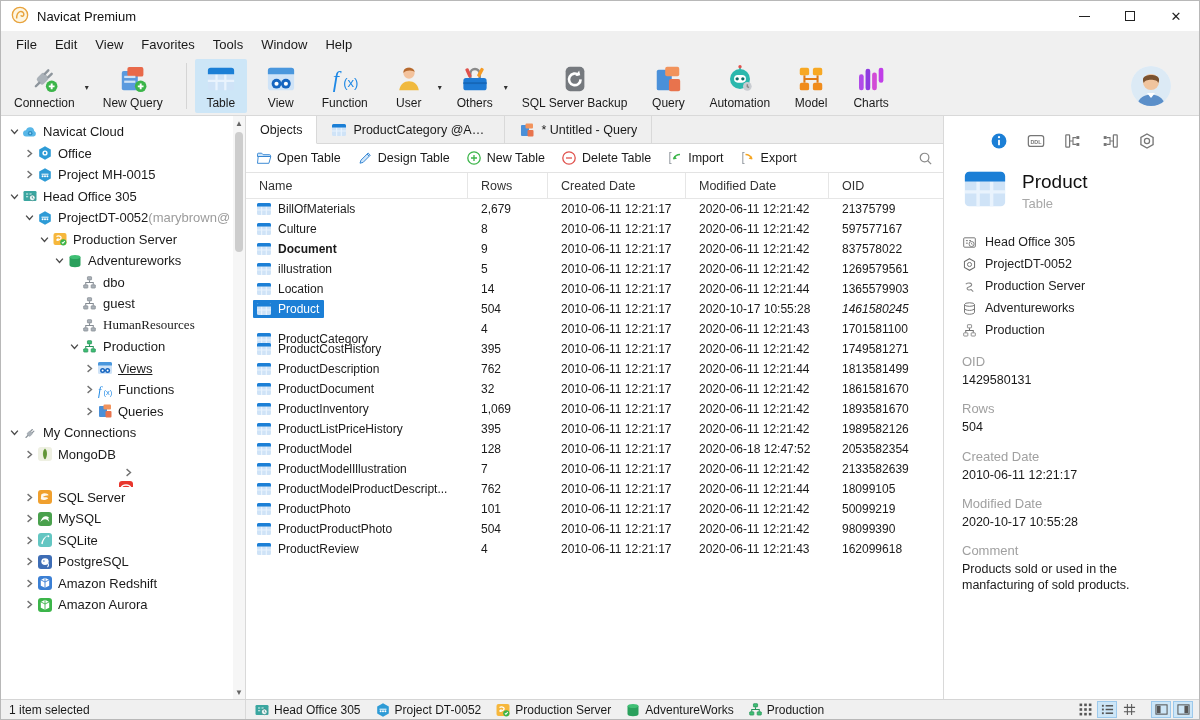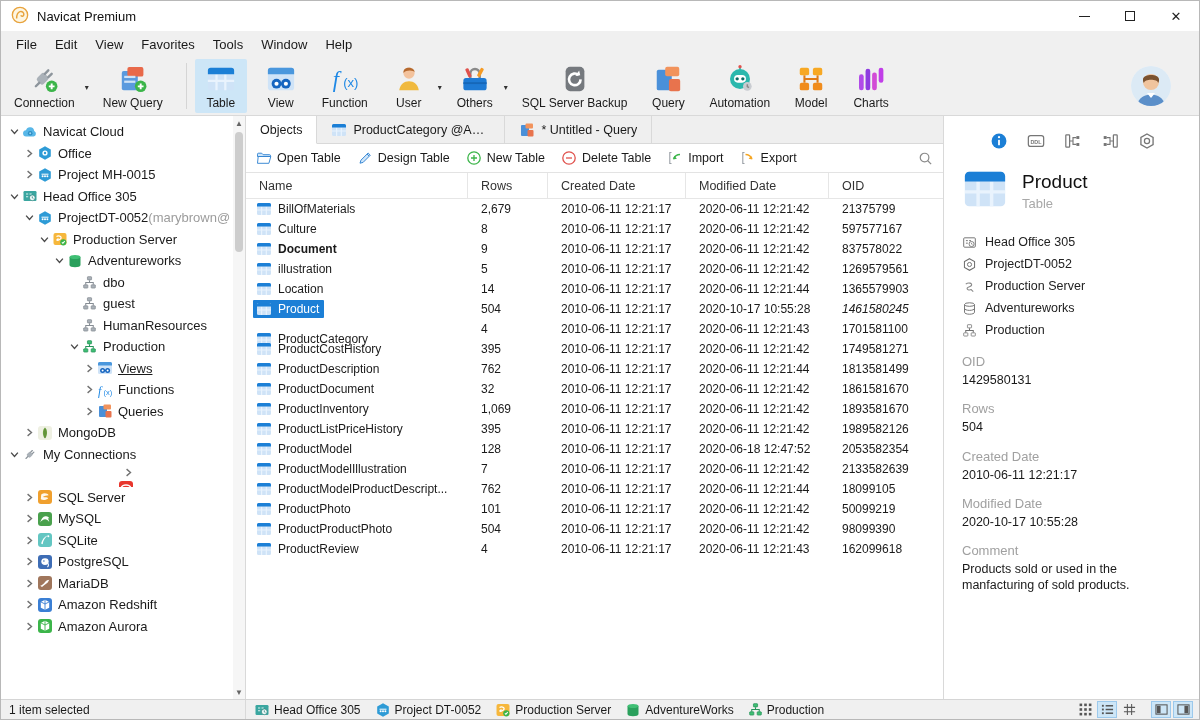--- a/index.html
+++ b/index.html
@@ -474,21 +474,21 @@
                 <svg width="15" height="15" viewBox="0 0 16 16">
                   <path d="M8 5.5v2.5M4 10.5V8h8v2.5" stroke="#858c93" fill="none" stroke-width="1.1"></path>
                   <rect x="5.8" y="1.8" width="4.4" height="3.4" rx=".5" fill="#aab1b8" stroke="#858c93" stroke-width=".8"></rect>
                   <rect x="1.8" y="10.5" width="4.4" height="3.4" rx=".5" fill="#aab1b8" stroke="#858c93" stroke-width=".8"></rect>
                   <rect x="9.8" y="10.5" width="4.4" height="3.4" rx=".5" fill="#aab1b8" stroke="#858c93" stroke-width=".8"></rect>
                 </svg>
               </span>
             </span>
             <span class="tree-label">guest</span>
           </div>
-          <div class="tree-row" style="padding-left: 66px;">
+          <div class="tree-row" style="padding-left: 66px; font-family: Liberation Serif, serif;">
             <span class="tree-arrow"></span>
             <span class="tree-icon">
               <span style="display: inline-flex; align-items: center;">
                 <svg width="15" height="15" viewBox="0 0 16 16">
                   <path d="M8 5.5v2.5M4 10.5V8h8v2.5" stroke="#858c93" fill="none" stroke-width="1.1"></path>
                   <rect x="5.8" y="1.8" width="4.4" height="3.4" rx=".5" fill="#aab1b8" stroke="#858c93" stroke-width=".8"></rect>
                   <rect x="1.8" y="10.5" width="4.4" height="3.4" rx=".5" fill="#aab1b8" stroke="#858c93" stroke-width=".8"></rect>
                   <rect x="9.8" y="10.5" width="4.4" height="3.4" rx=".5" fill="#aab1b8" stroke="#858c93" stroke-width=".8"></rect>
                 </svg>
               </span>
@@ -561,55 +561,55 @@
               <span style="display: inline-flex; align-items: center;">
                 <svg width="16" height="16" viewBox="0 0 16 16">
                   <rect x="2" y="3" width="8" height="11" rx="1" fill="#4a90d9"></rect>
                   <rect x="6.5" y="1.5" width="7.5" height="5" rx="1" fill="#f2935c"></rect>
                   <rect x="8.5" y="8" width="6" height="6.5" rx="1" fill="#e8734d"></rect>
                 </svg>
               </span>
             </span>
             <span class="tree-label">Queries</span>
           </div>
-          <div class="tree-row" style="padding-left: 21px;">
-            <span class="tree-arrow">
-              <svg width="9" height="9" viewBox="0 0 8 8">
-                <path d="M2.3 1L5.8 4 2.3 7" stroke="#707070" fill="none" stroke-width="1.2"></path>
-              </svg>
-            </span>
-            <span class="tree-icon">
-              <span style="display: inline-flex; align-items: center;">
-                <svg width="16" height="16" viewBox="0 0 16 16">
-                  <rect x="1" y="1" width="14" height="14" rx="3" fill="#eef0e2"></rect>
-                  <path d="M8 2.6c2.6 2.2 2.8 7.3.3 10.8-.1-.7-.3-1.2-.3-1.2s-.2.5-.3 1.2C5.2 9.9 5.4 4.8 8 2.6z" fill="#6b9e3f"></path>
-                  <path d="M8 4v9" stroke="#4f7a2b" stroke-width=".6"></path>
-                </svg>
-              </span>
-            </span>
-            <span class="tree-label">MongoDB</span>
-          </div>
           <div class="tree-row" style="padding-left: 6px;">
             <span class="tree-arrow">
               <svg width="9" height="9" viewBox="0 0 8 8">
                 <path d="M1 2.3L4 5.8 7 2.3" stroke="#4a4a4a" fill="none" stroke-width="1.2"></path>
               </svg>
             </span>
             <span class="tree-icon">
               <span style="display: inline-flex; align-items: center;">
                 <svg width="16" height="16" viewBox="0 0 16 16">
                   <g transform="rotate(45 8 8)">
                     <rect x="6" y="6.3" width="4.6" height="5" rx="1.2" fill="#aab1b8"></rect>
                     <path d="M7.2 6.3V3.9M9.4 6.3V3.9M8.3 11.3V14" stroke="#8d959c" stroke-width="1.2" stroke-linecap="round"></path>
                   </g>
                 </svg>
               </span>
             </span>
             <span class="tree-label">My Connections</span>
           </div>
+          <div class="tree-row" style="padding-left: 21px;">
+            <span class="tree-arrow">
+              <svg width="9" height="9" viewBox="0 0 8 8">
+                <path d="M2.3 1L5.8 4 2.3 7" stroke="#707070" fill="none" stroke-width="1.2"></path>
+              </svg>
+            </span>
+            <span class="tree-icon">
+              <span style="display: inline-flex; align-items: center;">
+                <svg width="16" height="16" viewBox="0 0 16 16">
+                  <rect x="1" y="1" width="14" height="14" rx="3" fill="#eef0e2"></rect>
+                  <path d="M8 2.6c2.6 2.2 2.8 7.3.3 10.8-.1-.7-.3-1.2-.3-1.2s-.2.5-.3 1.2C5.2 9.9 5.4 4.8 8 2.6z" fill="#6b9e3f"></path>
+                  <path d="M8 4v9" stroke="#4f7a2b" stroke-width=".6"></path>
+                </svg>
+              </span>
+            </span>
+            <span class="tree-label">MongoDB</span>
+          </div>
           <div class="tree-row" style="padding-left: 21px; flex-direction: column;">
             <span class="tree-arrow">
               <svg width="9" height="9" viewBox="0 0 8 8">
                 <path d="M2.3 1L5.8 4 2.3 7" stroke="#707070" fill="none" stroke-width="1.2"></path>
               </svg>
             </span>
             <span class="tree-icon">
               <span style="display: inline-flex; align-items: center;">
                 <svg width="16" height="16" viewBox="0 0 16 16">
                   <rect x="1" y="1" width="14" height="14" rx="3" fill="#e8362d"></rect>
@@ -678,36 +678,20 @@
               <span style="display: inline-flex; align-items: center;">
                 <svg width="16" height="16" viewBox="0 0 16 16">
                   <rect x="1" y="1" width="14" height="14" rx="3" fill="#3e6db5"></rect>
                   <ellipse cx="8" cy="7.6" rx="3.7" ry="3.4" fill="#fff"></ellipse>
                   <circle cx="6.9" cy="7" r=".8" fill="#3e6db5"></circle>
                   <path d="M10.8 9.4c.9 1 .9 2.6-.4 3.6" stroke="#fff" fill="none" stroke-width="1.1"></path>
                 </svg>
               </span>
             </span>
             <span class="tree-label">PostgreSQL</span>
-          </div>
-          <div class="tree-row" style="padding-left: 21px;">
-            <span class="tree-arrow">
-              <svg width="9" height="9" viewBox="0 0 8 8">
-                <path d="M2.3 1L5.8 4 2.3 7" stroke="#707070" fill="none" stroke-width="1.2"></path>
-              </svg>
-            </span>
-            <span class="tree-icon">
-              <span style="display: inline-flex; align-items: center;">
-                <svg width="16" height="16" viewBox="0 0 16 16">
-                  <rect x="1" y="1" width="14" height="14" rx="3" fill="#a0765c"></rect>
-                  <path d="M3.2 10.8c2-.5 3.6-2 5-4 1-1.4 2.6-2.1 4.2-2.1-1 1-1 2.6-2.6 3.6s-3.2 2.6-4.8 3.7z" fill="#fff"></path>
-                </svg>
-              </span>
-            </span>
-            <span class="tree-label">MariaDB</span>
           </div>
           <div class="tree-row" style="padding-left: 21px;">
             <span class="tree-arrow">
               <svg width="9" height="9" viewBox="0 0 8 8">
                 <path d="M2.3 1L5.8 4 2.3 7" stroke="#707070" fill="none" stroke-width="1.2"></path>
               </svg>
             </span>
             <span class="tree-icon">
               <span style="display: inline-flex; align-items: center;">
                 <svg width="16" height="16" viewBox="0 0 16 16">

